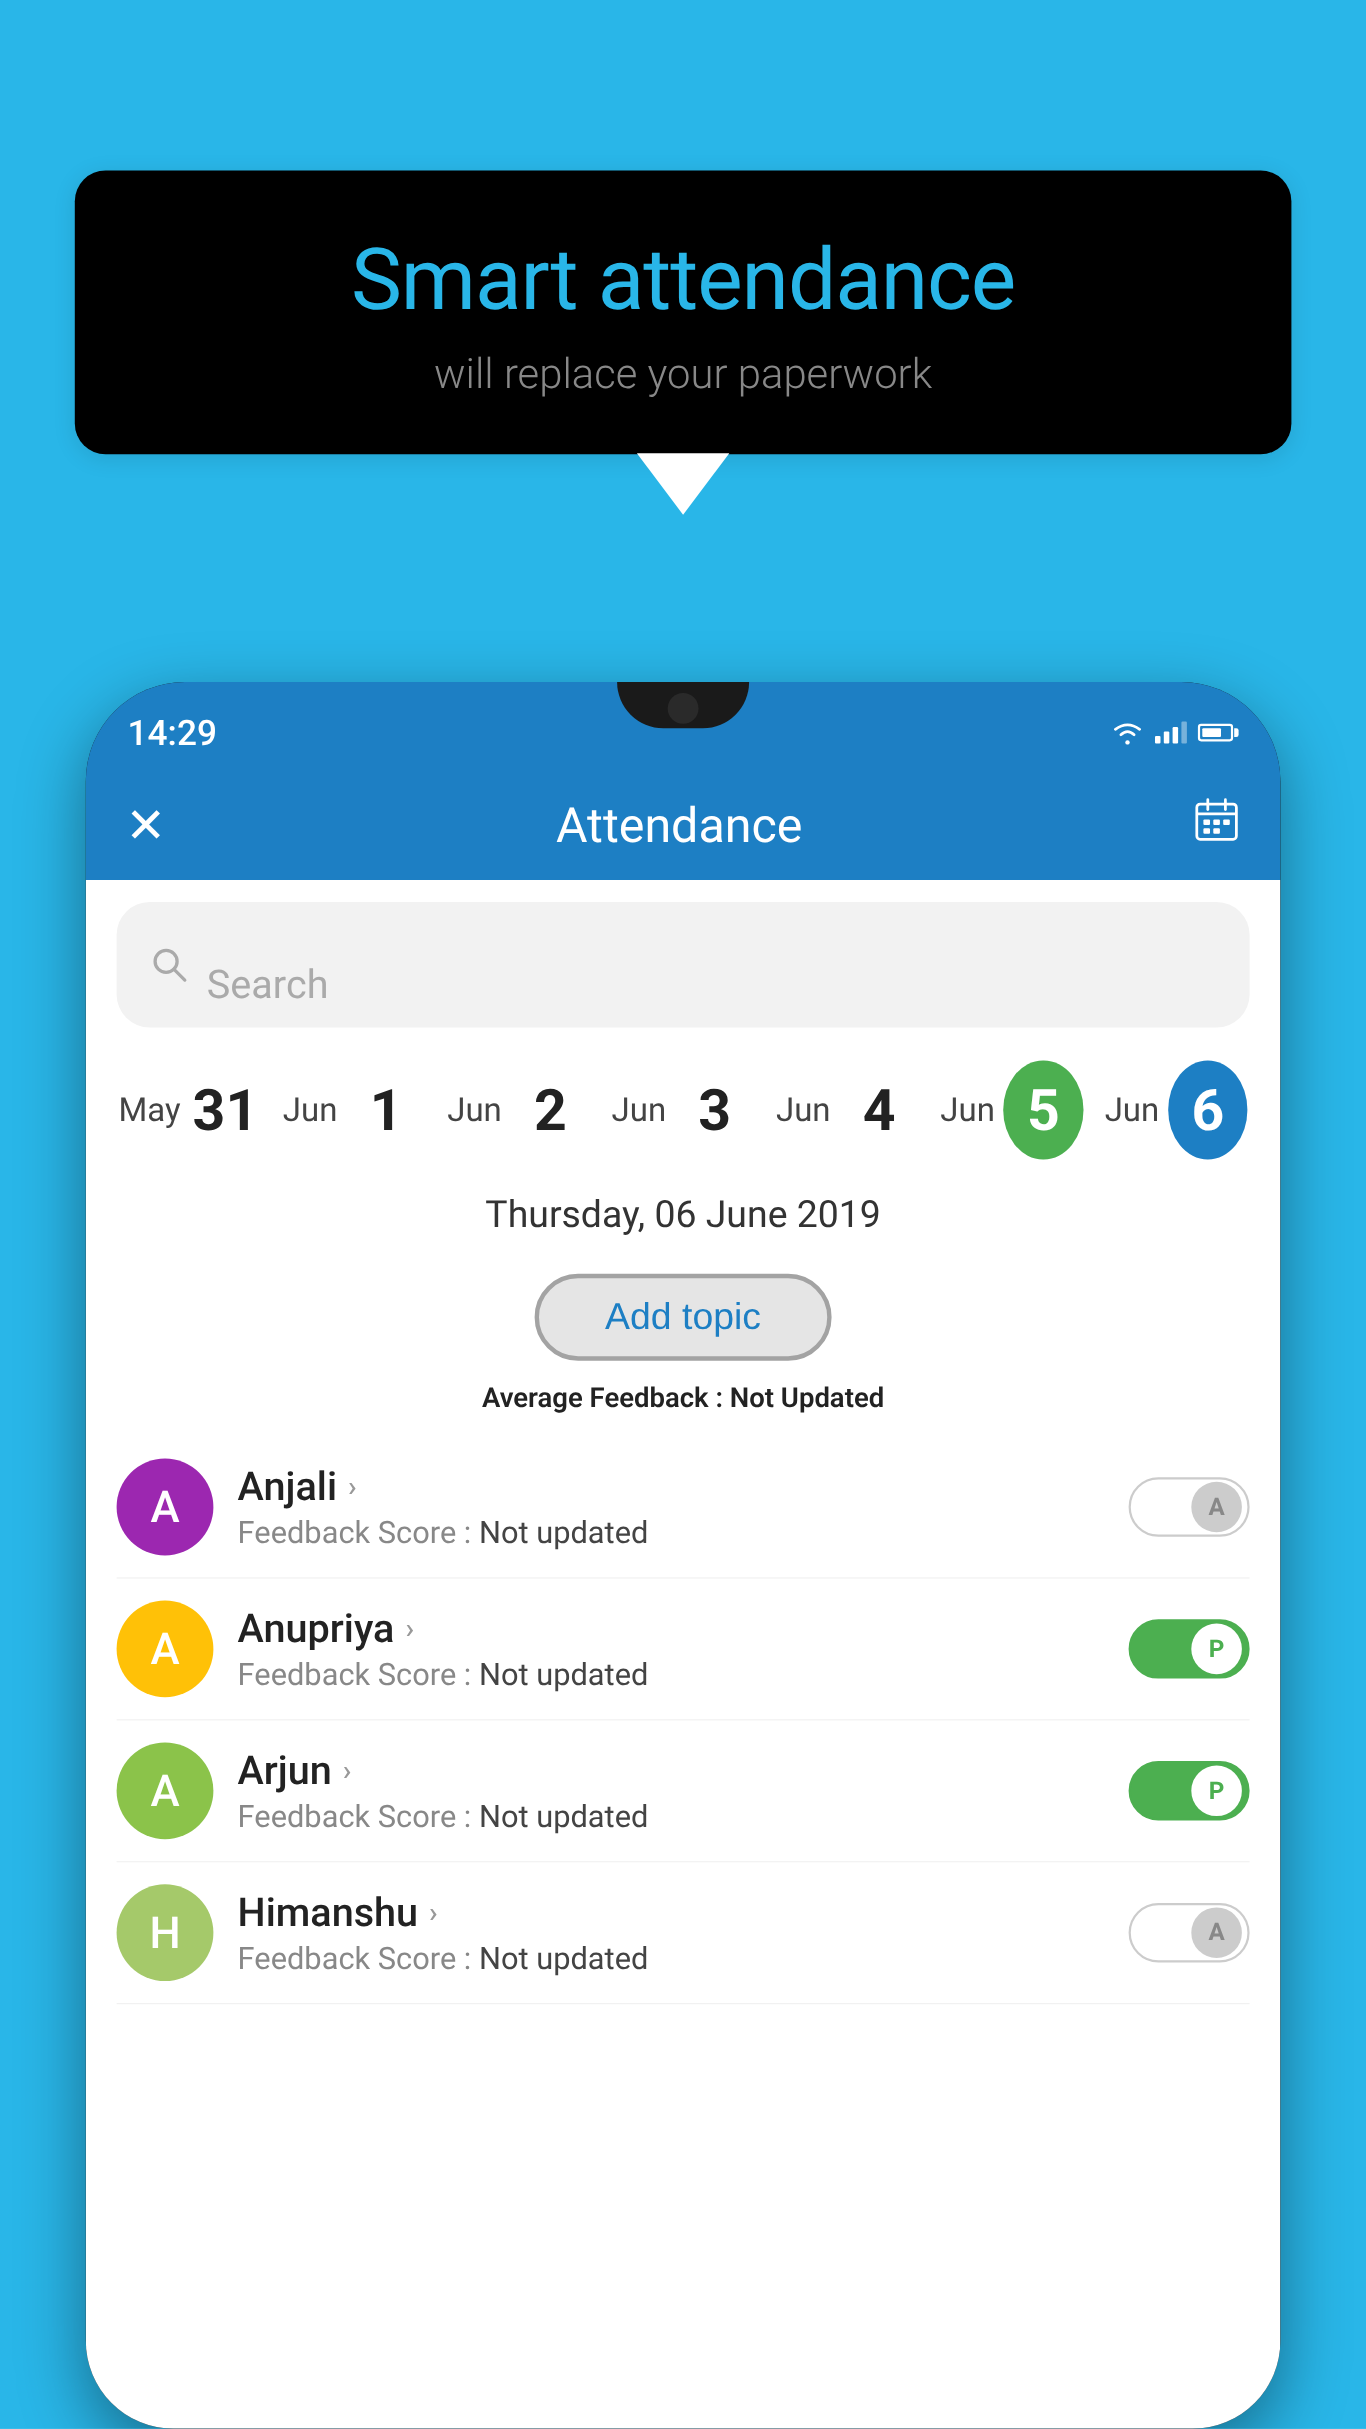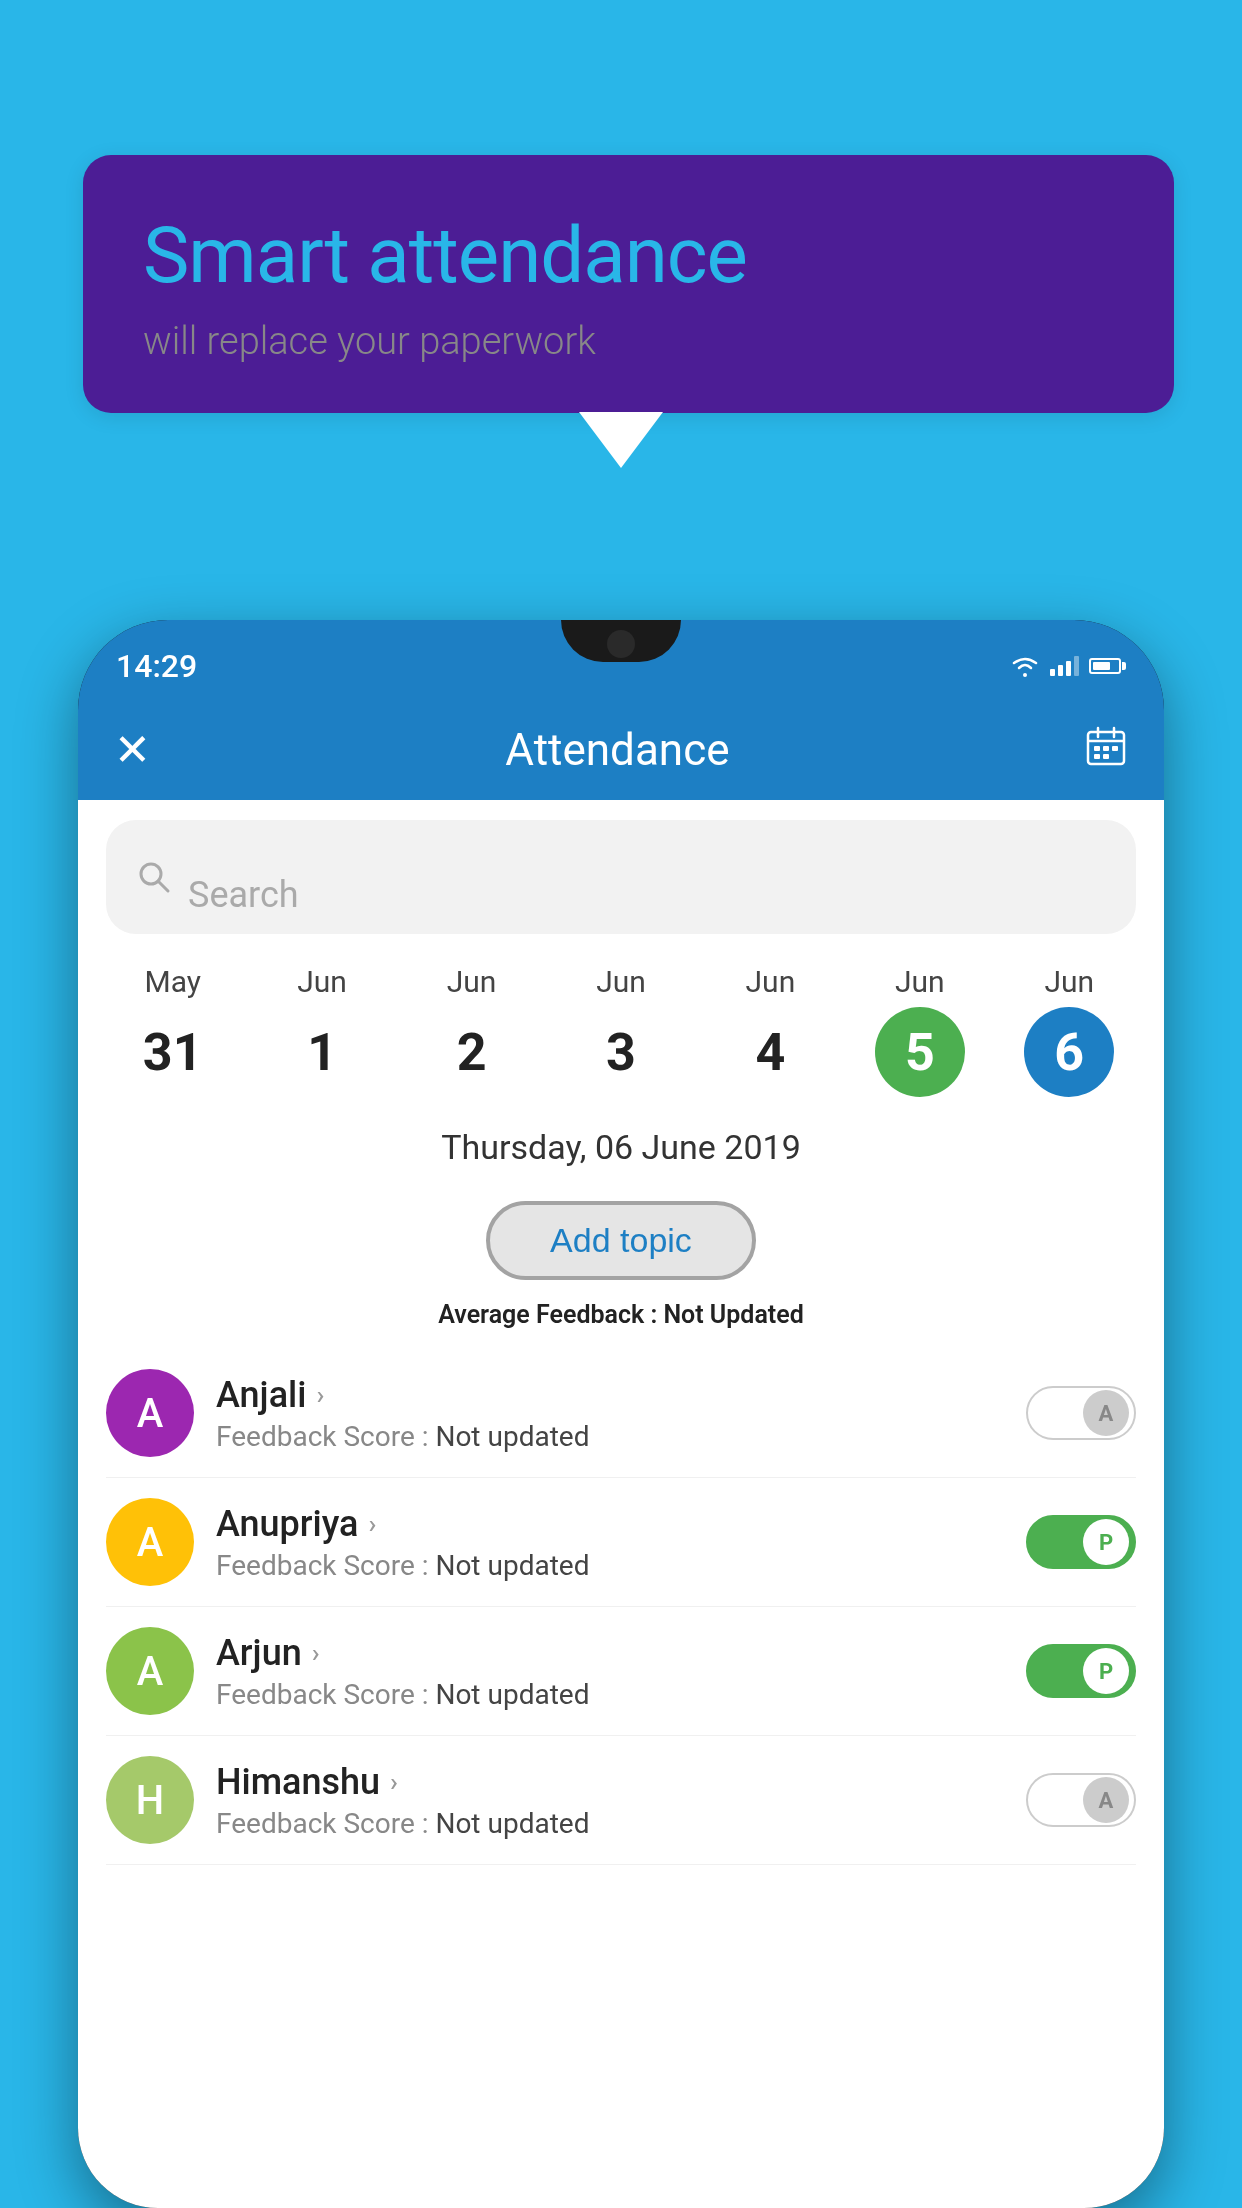--- a/index.html
+++ b/index.html
@@ -13,25 +13,25 @@
     }
 
     
     .speech-bubble-container {
       position: absolute;
       top: 155px;
       left: 68px;
       right: 68px;
     }
     .speech-bubble {
-      background: #4c1d95;
+      background: #000000;
       border-radius: 28px;
       padding: 55px 60px 50px;
       box-shadow: 0 4px 20px rgba(0,0,0,0.1);
-      margin-left: 15px;
+      text-align: center;
     }
     .speech-bubble::after {
       content: '';
       position: absolute;
       bottom: -55px;
       left: 50%;
       transform: translateX(-50%);
       width: 0;
       height: 0;
       border-left: 42px solid transparent;
@@ -197,21 +197,21 @@
 
     
     .calendar-strip {
       display: flex;
       align-items: center;
       padding: 10px 20px 20px;
       justify-content: space-around;
     }
     .cal-day {
       display: flex;
-      flex-direction: column;
+      flex-direction: row;
       align-items: center;
       gap: 8px;
       width: 130px;
     }
     .cal-month {
       font-size: 30px;
       color: #444;
       font-weight: 400;
     }
     .cal-date {

